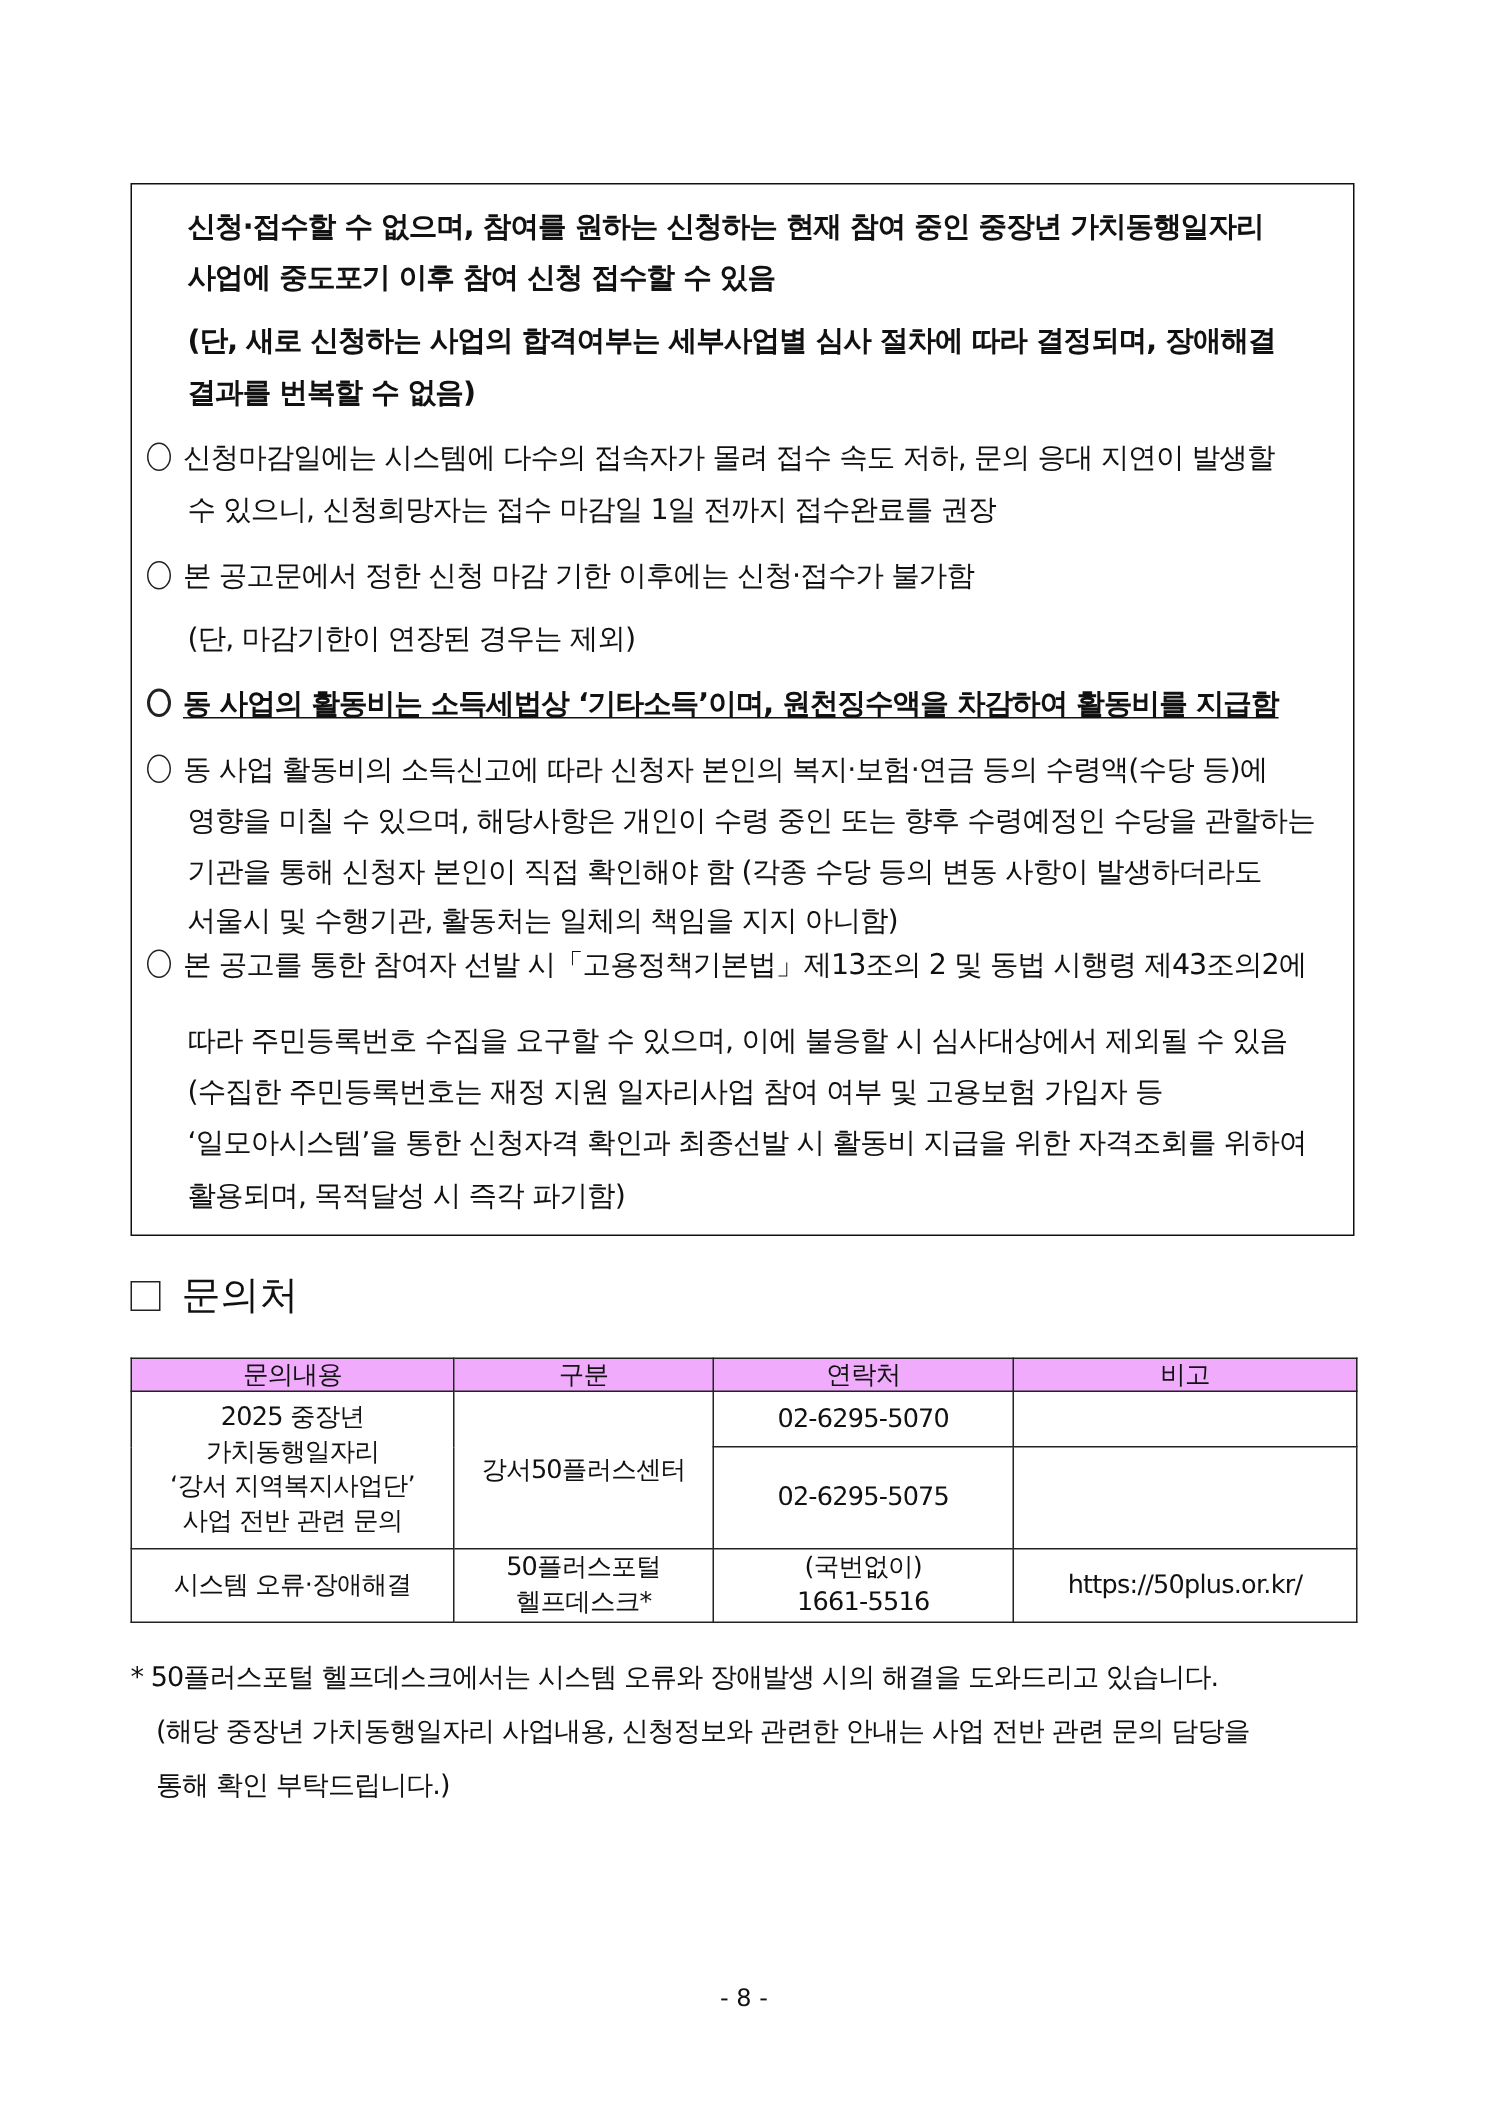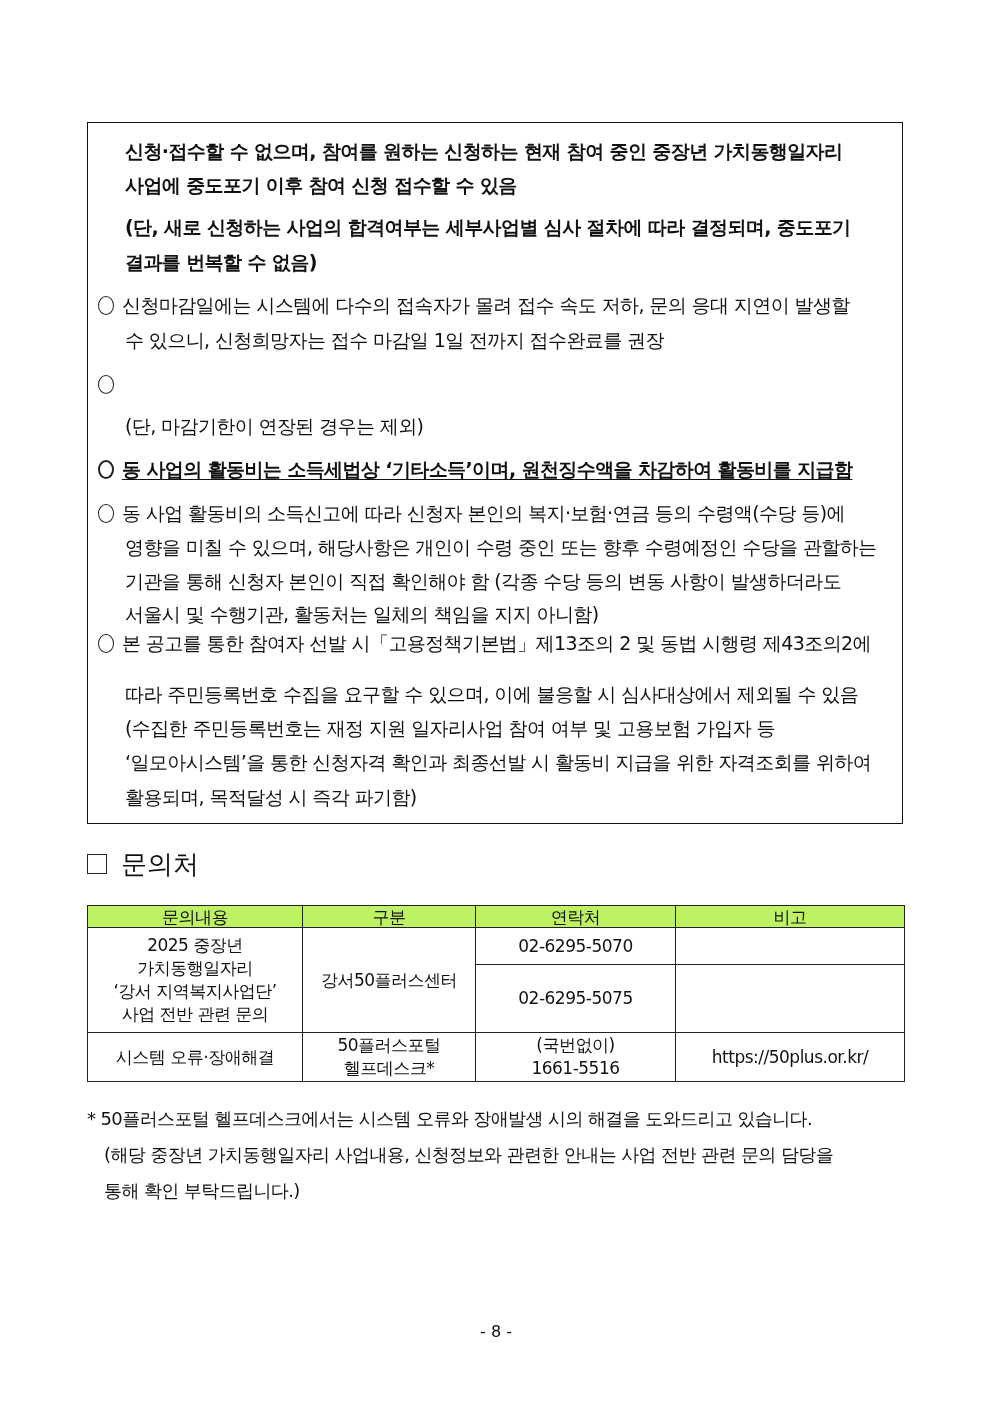--- a/index.html
+++ b/index.html
@@ -75,21 +75,21 @@
     }
     table.contact th, table.contact td {
       border: 1.2px solid #222;
       text-align: center;
       vertical-align: middle;
       padding: 0 4px;
       line-height: 23px;
       font-weight: normal;
     }
     table.contact th {
-      background: #bef264;
+      background: #f0abfc;
       height: 21px;
       line-height: 20px;
     }
     .col1 { width: 206px; }
     .col2 { width: 164px; margin-left: 36px; }
     .col3 { width: 191px; }
     .footnote {
       position: absolute;
       left: 87px;
       white-space: nowrap;
@@ -105,30 +105,30 @@
       text-align: center;
       font-size: 16px;
     }
   </style>
 </head>
 <body>
 
 <div class="notice-box">
   <div class="line bold indent" style="top:16px;">신청·접수할 수 없으며, 참여를 원하는 신청하는 현재 참여 중인 중장년 가치동행일자리</div>
   <div class="line bold indent" style="top:50px;">사업에 중도포기 이후 참여 신청 접수할 수 있음</div>
-  <div class="line bold indent" style="top:92px;">(단, 새로 신청하는 사업의 합격여부는 세부사업별 심사 절차에 따라 결정되며, 중도포기</div>
+  <div class="line bold indent" style="top:92px;">(단, 새로 신청하는 사업의 합격여부는 세부사업별 심사 절차에 따라 결정되며, 장애해결</div>
   <div class="line bold indent" style="top:127px;">결과를 번복할 수 없음)</div>
 
   <div class="line bullet-line" style="top:170px;">
     <span class="bullet"></span><span>신청마감일에는 시스템에 다수의 접속자가 몰려 접수 속도 저하, 문의 응대 지연이 발생할</span>
   </div>
   <div class="line indent" style="top:205px;">수 있으니, 신청희망자는 접수 마감일 1일 전까지 접수완료를 권장</div>
 
   <div class="line bullet-line" style="top:249px;">
-    <span class="bullet"></span>
+    <span class="bullet"></span><span>본 공고문에서 정한 신청 마감 기한 이후에는 신청·접수가 불가함</span>
   </div>
   <div class="line indent" style="top:291px;">(단, 마감기한이 연장된 경우는 제외)</div>
 
   <div class="line bullet-line bold" style="top:334px;">
     <span class="bullet bold-bullet"></span><span class="underline">동 사업의 활동비는 소득세법상 ‘기타소득’이며, 원천징수액을 차감하여 활동비를 지급함</span>
   </div>
 
   <div class="line bullet-line" style="top:378px;">
     <span class="bullet"></span><span>동 사업 활동비의 소득신고에 따라 신청자 본인의 복지·보험·연금 등의 수령액(수당 등)에</span>
   </div>

